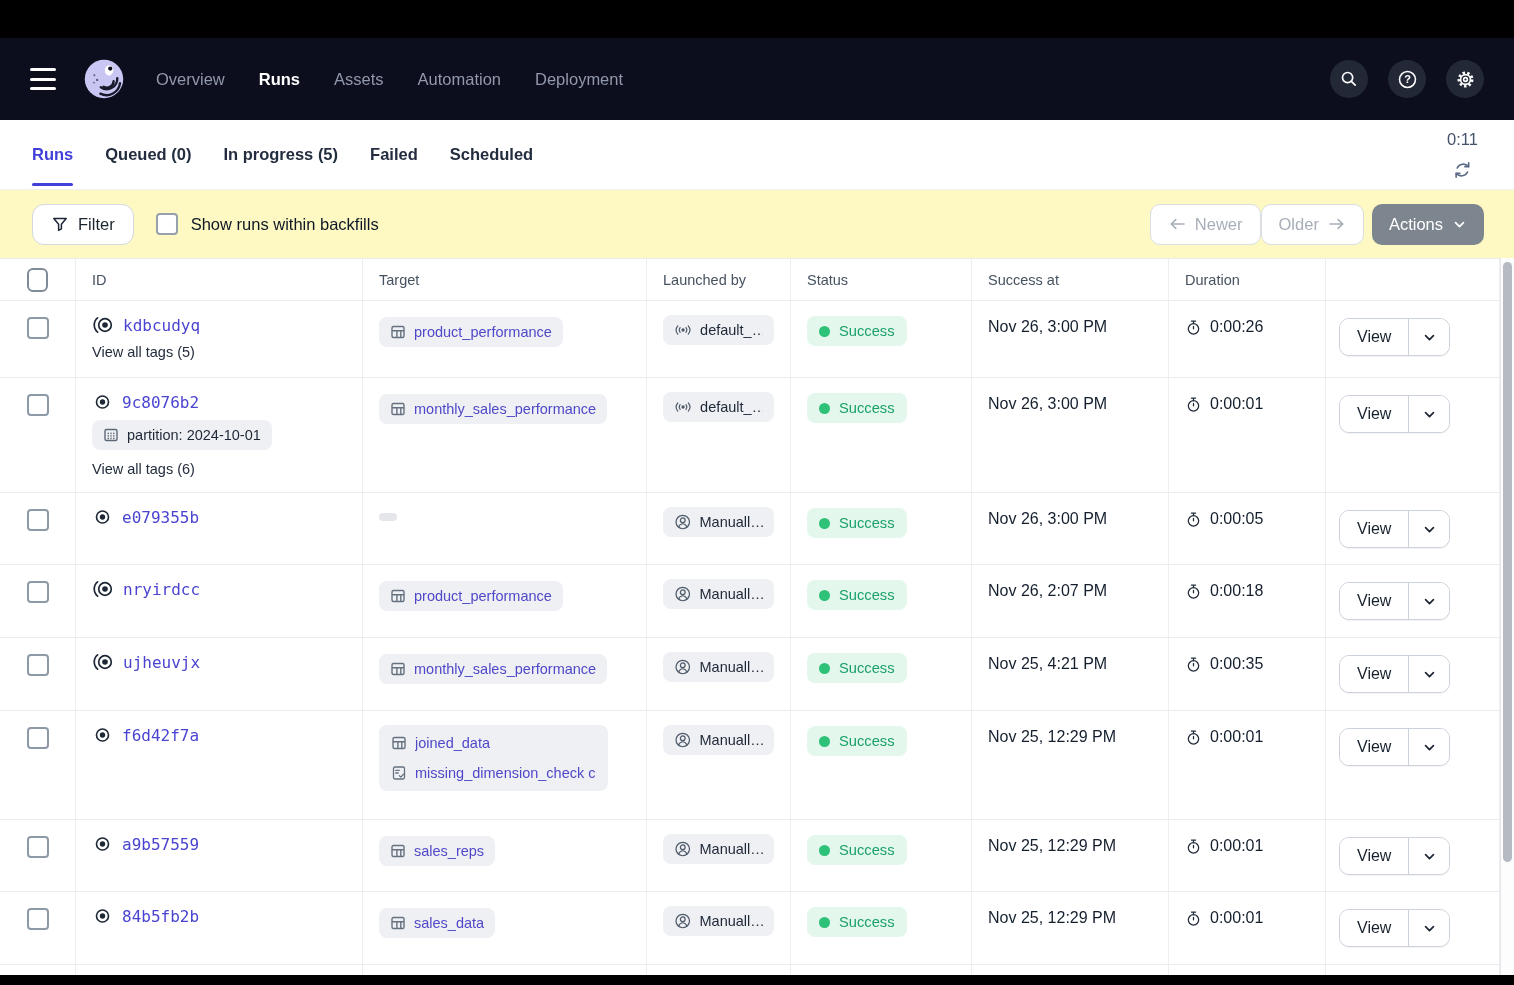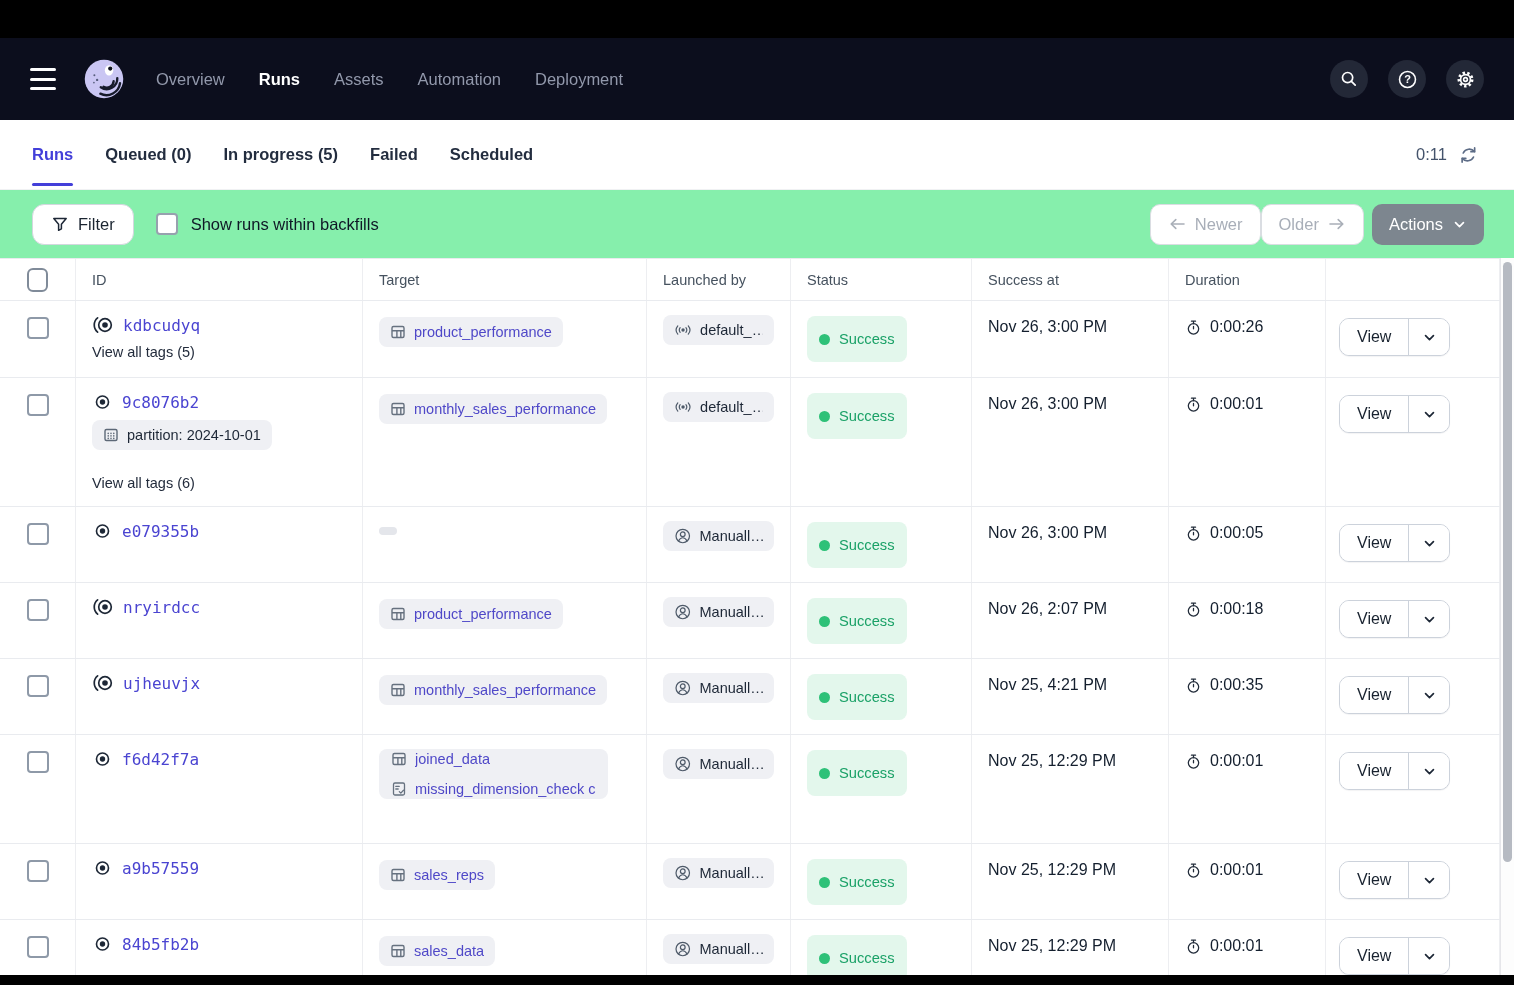--- a/index.html
+++ b/index.html
@@ -27,26 +27,26 @@
 
   
   .tabs-row { position:absolute; left:0; top:120px; width:100%; height:70px; background:#fff;
               display:flex; align-items:center; padding:0 36px 0 32px; border-bottom:1px solid #f0f1f3; }
   .tabs { display:flex; align-items:center; gap:32px; height:100%; }
   .tab { position:relative; height:100%; display:flex; align-items:center; font-size:16.5px;
          font-weight:600; color:#232d3f; cursor:pointer; }
   .tab.active { color:#433fd9; }
   .tab.active::after { content:""; position:absolute; left:0; right:0; bottom:3px; height:3px;
                        background:#433fd9; border-radius:2px; }
-  .tabs-right { margin-left:auto; display:flex; align-items:center; gap:12px; }
+  .tabs-right { margin-left:auto; display:flex; align-items:center; gap:12px;flex-direction:column; }
   .refresh-timer { font-size:16.5px; color:#44536b; }
   .refresh-btn { background:none; border:none; cursor:pointer; display:flex; align-items:center; }
 
   
-  .toolbar { position:absolute; left:0; top:190px; width:100%; height:68px; background:#86efac;
+  .toolbar { position:absolute; left:0; top:190px; width:100%; height:68px; background:#fef9c3;
              display:flex; align-items:center; padding:0 30px 0 32px; }
   .filter-btn { display:flex; align-items:center; gap:9px; height:41px; padding:0 18px;
                 background:#fff; border:1px solid #d3d7de; border-radius:12px; cursor:pointer;
                 font-size:16.5px; font-weight:500; color:#1a2430; font-family:inherit; }
   .backfills { display:flex; align-items:center; gap:13px; margin-left:22px; cursor:pointer; }
   .checkbox { display:inline-block; width:22px; height:22px; border:2px solid #97a1ae; border-radius:4px; background:#fff; }
   .backfills-label { font-size:16.5px; color:#0f1826; }
   .toolbar-right { margin-left:auto; display:flex; align-items:center; }
   .pager-btn { display:flex; align-items:center; gap:9px; height:41px; padding:0 17px; background:#fff;
                border:1px solid #dadde2; border-radius:10px; font-size:16.5px; color:#a8aeb8;
@@ -66,32 +66,32 @@
   .th-check .checkbox { width:21px; height:24px; border-radius:6px; border-color:#808b99; }
   .trow { border-bottom:1px solid #e9ebef; }
   .cell { padding:14px 16px; border-right:1px solid #edeef1; min-width:0; }
   .c-check { display:flex; justify-content:center; padding:16px 0 0 0; }
   .c-check .checkbox { border-color:#8e99a8; }
   .id-line { display:flex; align-items:center; gap:9px; }
   .run-id { font-family:"DejaVu Sans Mono", monospace; font-size:16px; color:#4a44d1;
             text-decoration:none; cursor:pointer; white-space:nowrap; }
   .chip { display:inline-flex; align-items:center; gap:8px; height:30px; padding:0 11px;
           border-radius:8px; background:#eff0f4; max-width:100%; cursor:pointer; }
-  .partition-chip { margin:8px 0 16px 0; font-size:14.5px; color:#1d2736; }
+  .partition-chip { margin:8px 0 2px 0; font-size:14.5px; color:#1d2736; }
   .view-tags { display:inline-block; margin-top:9px; font-size:14.5px; color:#232c3c;
                text-decoration:none; cursor:pointer; }
   .target-chip { margin-top:2px; }
   .chip-link { font-size:14.5px; color:#4f48c8; white-space:nowrap; overflow:hidden; }
   .chip-text { font-size:14.5px; color:#1d2736; white-space:nowrap; overflow:hidden; }
-  .target-group { display:inline-block; background:#eff0f4; border-radius:8px; padding:2px 12px;
+  .target-group { display:inline-block; background:#eff0f4; border-radius:8px; padding:10px 12px;
                   max-width:100%; overflow:hidden; cursor:pointer; }
   .target-line { display:flex; align-items:center; gap:8px; white-space:nowrap; }
   .target-line + .target-line { margin-top:14px; }
   .placeholder-pill { display:inline-block; width:18px; height:8px; border-radius:4px; background:#e4e6eb; margin-top:4px; }
-  .status-pill { display:inline-flex; align-items:center; gap:9px; height:46px; padding:0 12px;
+  .status-pill { display:inline-flex; align-items:center; gap:9px; height:30px; padding:0 12px;
                  border-radius:8px; background:#e3f7ec; margin-top:1px; }
   .status-pill .dot { width:11px; height:11px; border-radius:50%; background:#2ec178; }
   .status-pill span:last-child { font-size:14.7px; color:#1aa167; }
   .date-text { font-size:16px; color:#141f2e; white-space:nowrap; }
   .c-created { padding-top:17px; }
   .c-duration { display:flex; align-items:flex-start; gap:8px; padding-top:17px; }
   .c-duration svg { margin-top:1px; }
   .c-actions { padding:17px 0 0 13px; }
   .view-group { display:inline-flex; border:1px solid #ccd2db; border-radius:10px; overflow:hidden;
                 background:#fff; box-shadow:0 1px 1px rgba(16,24,40,.05); }

